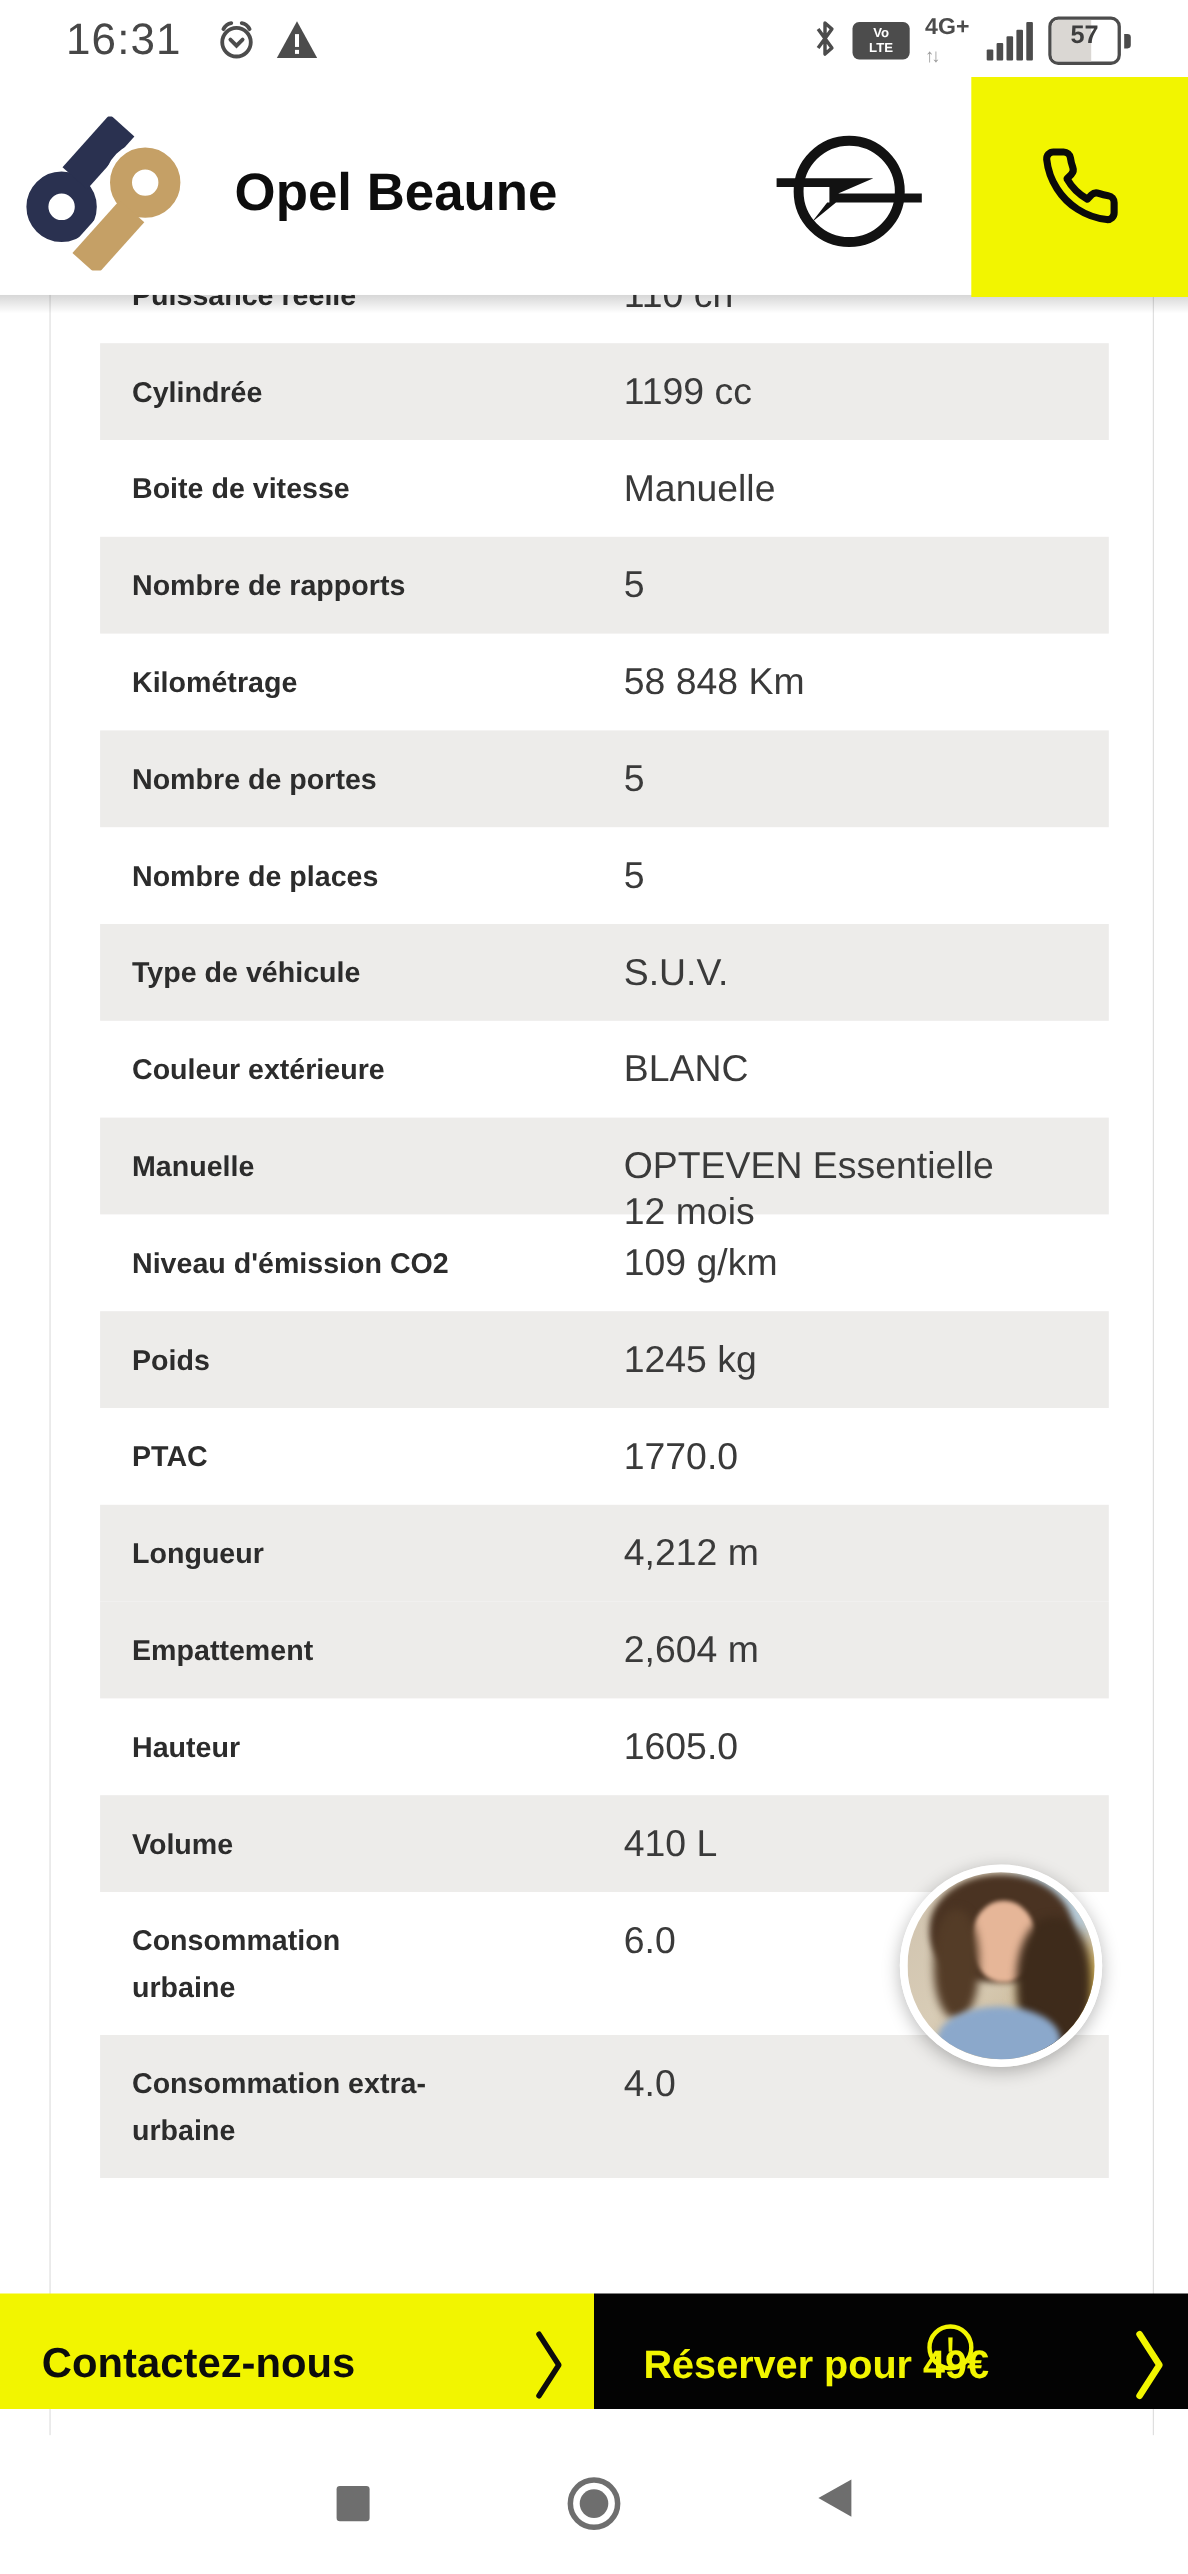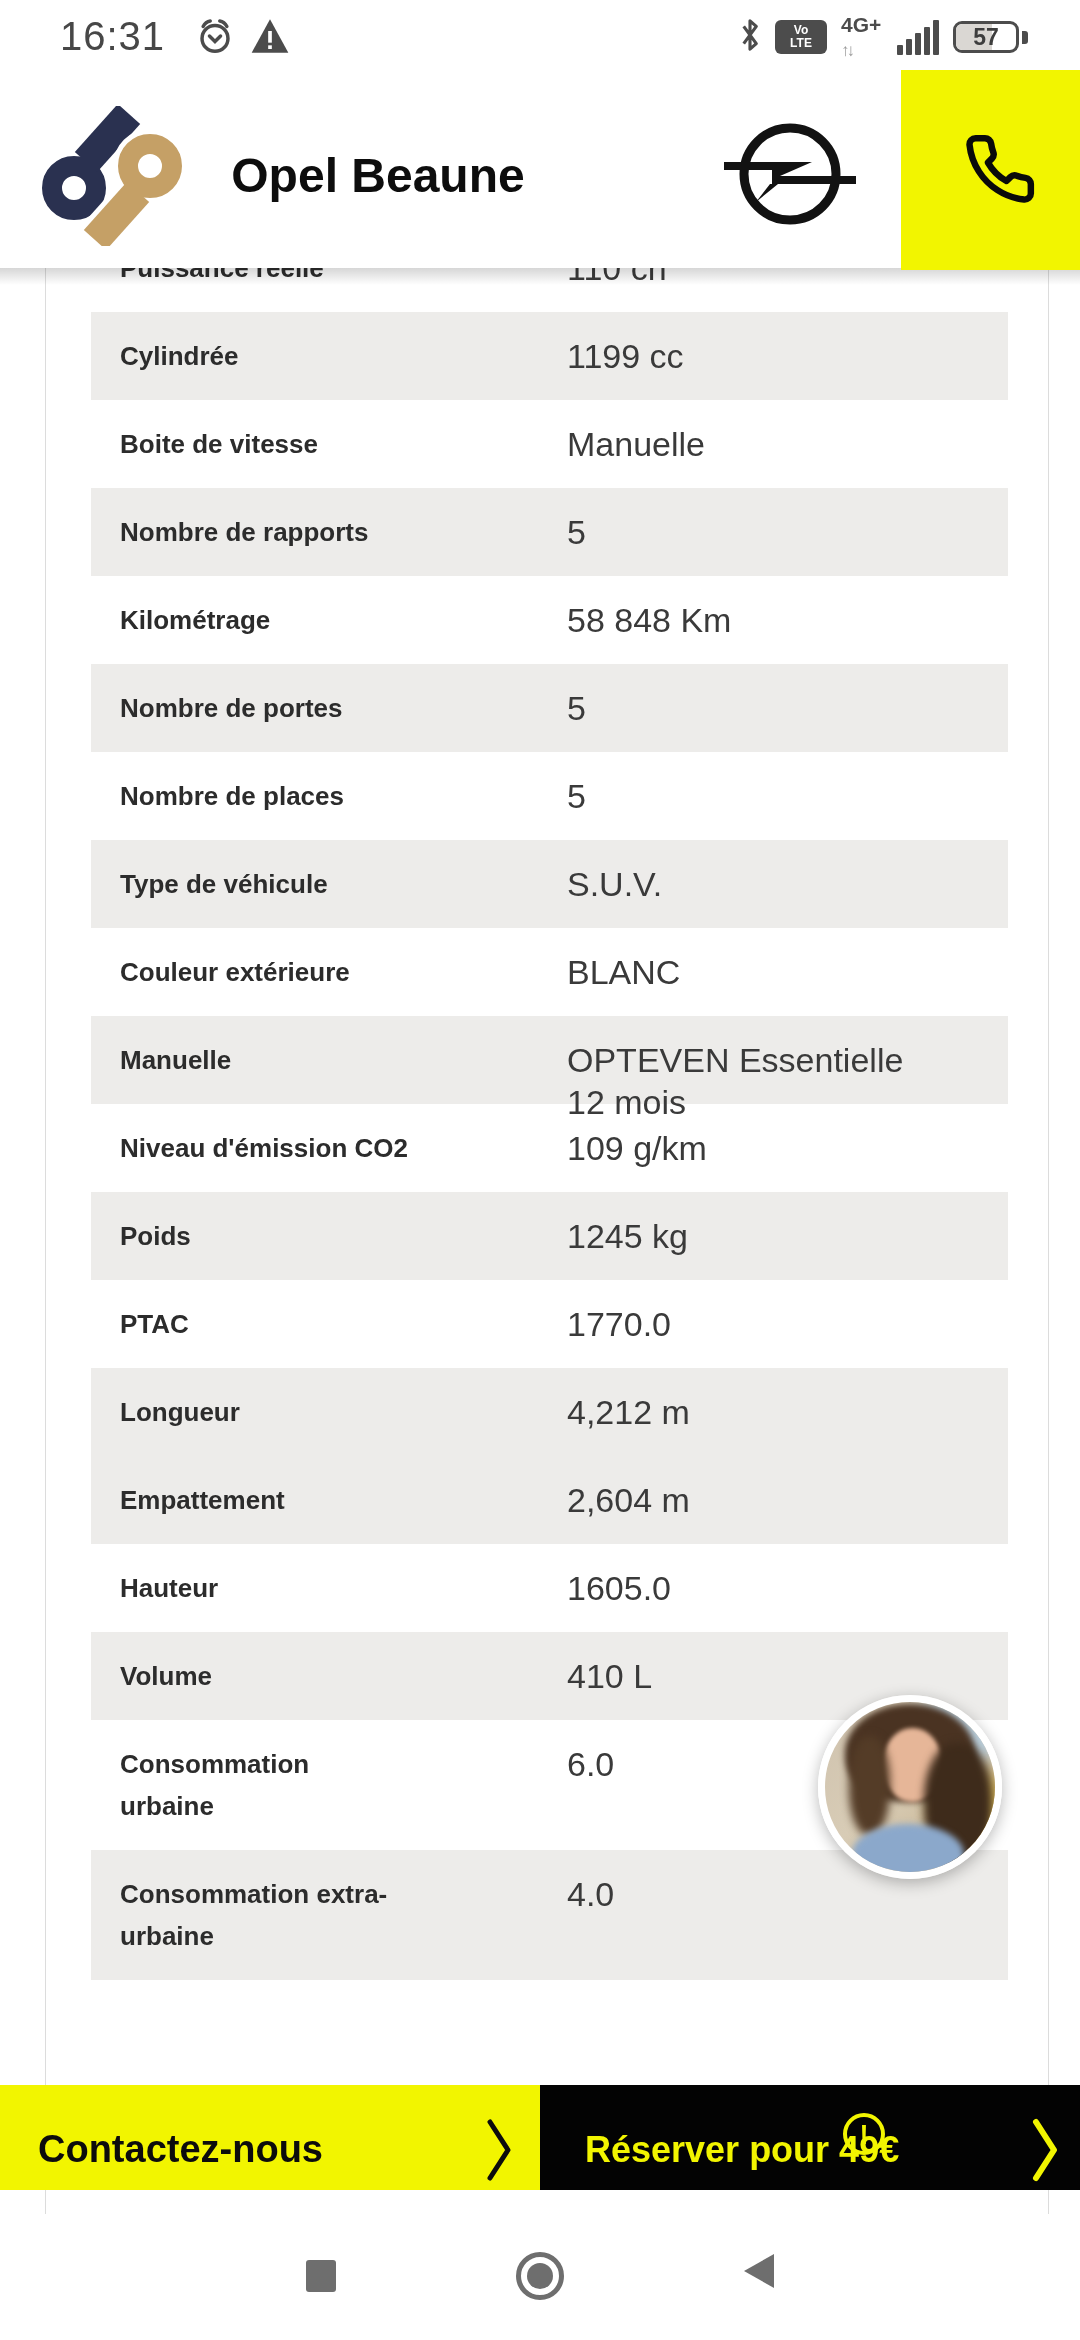--- a/index.html
+++ b/index.html
@@ -11,27 +11,27 @@
   .status-bar { position:absolute; top:0; left:0; width:1080px; height:70px; background:#fff; }
   .sb-time { position:absolute; left:60px; top:14px; font-size:40px; font-weight:normal; color:#474747; letter-spacing:1px; }
   .sb-left-icons { position:absolute; left:196px; top:16px; display:flex; gap:16px; align-items:center; }
   .sb-right { position:absolute; right:52px; top:14px; display:flex; align-items:center; gap:14px; height:46px; }
   .volte-badge { width:52px; height:34px; background:#4c4c4c; border-radius:6px; color:#fff; font-size:12px; font-weight:bold; line-height:1.1; text-align:center; padding-top:4px; }
   .net-block { position:relative; width:42px; height:44px; }
   .net-label { position:absolute; top:-2px; left:0; font-size:21px; font-weight:bold; color:#4c4c4c; }
   .net-arrows { position:absolute; bottom:-2px; left:0; font-size:17px; color:#9a9a9a; letter-spacing:-3px; }
   .sig-bars { display:flex; align-items:flex-end; gap:3px; height:36px; }
   .sig-bars i { display:block; width:6px; background:#4c4c4c; border-radius:1px; }
-  .battery { position:relative; width:66px; height:32px; border:3px solid #4c4c4c; border-radius:9px; overflow:hidden; }
+  .battery { position:relative; width:66px; height:44px; border:3px solid #4c4c4c; border-radius:9px; overflow:hidden; }
   .battery .fill { position:absolute; left:0; top:0; bottom:0; width:60%; background:#dad7d3; }
   .battery .pct { position:absolute; inset:0; text-align:center; font-size:23px; font-weight:bold; color:#3e3e3e; line-height:27px; }
   .battery-nub { width:6px; height:13px; background:#4c4c4c; border-radius:0 3px 3px 0; margin-left:-11px; }
 
   
-  .header { position:absolute; top:70px; left:18px; width:924px; height:198px; background:#fff; z-index:6; }
+  .header { position:absolute; top:70px; left:0; width:924px; height:198px; background:#fff; z-index:6; }
   .dealer-logo { position:absolute; left:22px; top:36px; }
   .header-title { position:absolute; left:0; width:720px; text-align:center; top:78px; font-size:48px; font-weight:bold; color:#0d0d0d; }
   .opel-logo { position:absolute; left:702px; top:48px; }
   .call-button { position:absolute; left:883px; top:0; width:197px; height:200px; background:var(--accent); display:flex; align-items:center; justify-content:center; border:none; cursor:pointer; }
   .header-shadow { position:absolute; top:268px; left:0; width:1080px; height:17px; background:linear-gradient(rgba(0,0,0,0.16), rgba(0,0,0,0)); z-index:5; }
 
   
   .content { position:absolute; top:268px; bottom:126px; left:45px; width:1004px;
              border-left:1px solid #dcdcdc; border-right:1px solid #dcdcdc; overflow:hidden; background:#fff; }
   .spec-row { position:relative; margin-left:45px; margin-right:40px; }

